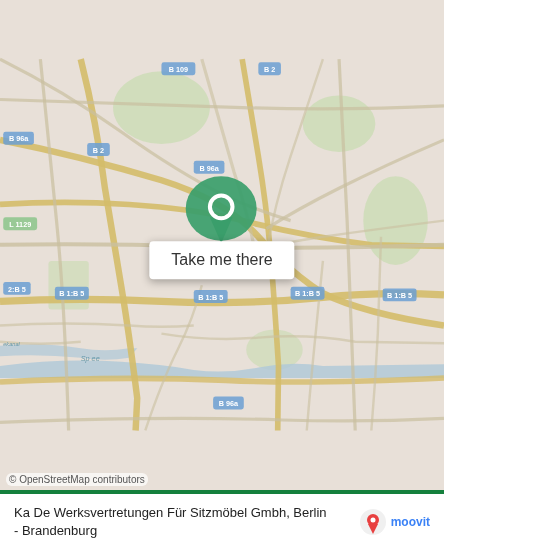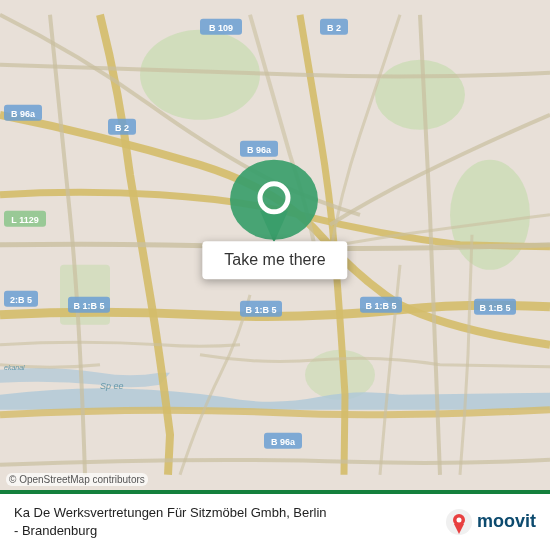--- a/index.html
+++ b/index.html
@@ -6,21 +6,21 @@
 
     body {
       width: 550px;
       height: 550px;
       overflow: hidden;
       font-family: Arial, sans-serif;
       background: #fff;
     }
 
     #app {
-      width: 550px;
+      width: 444px;
       height: 550px;
       display: flex;
       flex-direction: column;
     }
 
     
     #map-area {
       flex: 1;
       position: relative;
       overflow: hidden;
@@ -97,23 +97,23 @@
       gap: 4px;
       flex-shrink: 0;
     }
 
     #moovit-icon {
       width: 28px;
       height: 28px;
     }
 
     #moovit-label {
-      font-size: 18px;
+      font-size: 12px;
       font-weight: bold;
-      color: #0c4a6e;
+      color: #3b82f6;
     }
   </style>
 </head>
 <body>
 
 <div id="app">
 
   <div id="map-area">
 
     <svg id="map-svg" viewBox="0 0 550 460" xmlns="http://www.w3.org/2000/svg">

